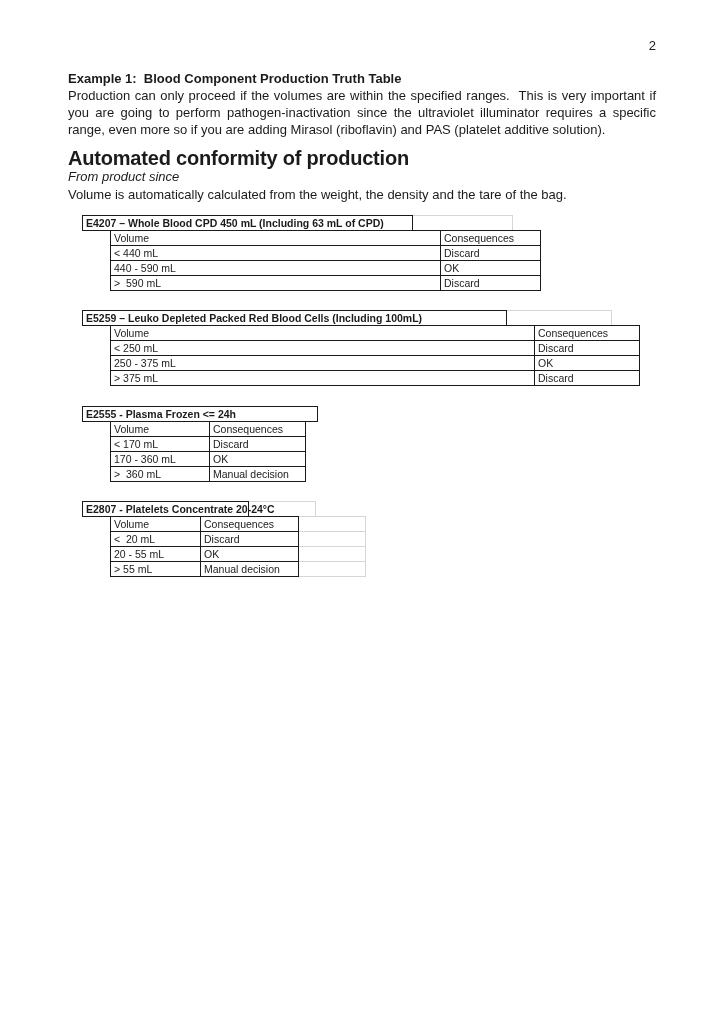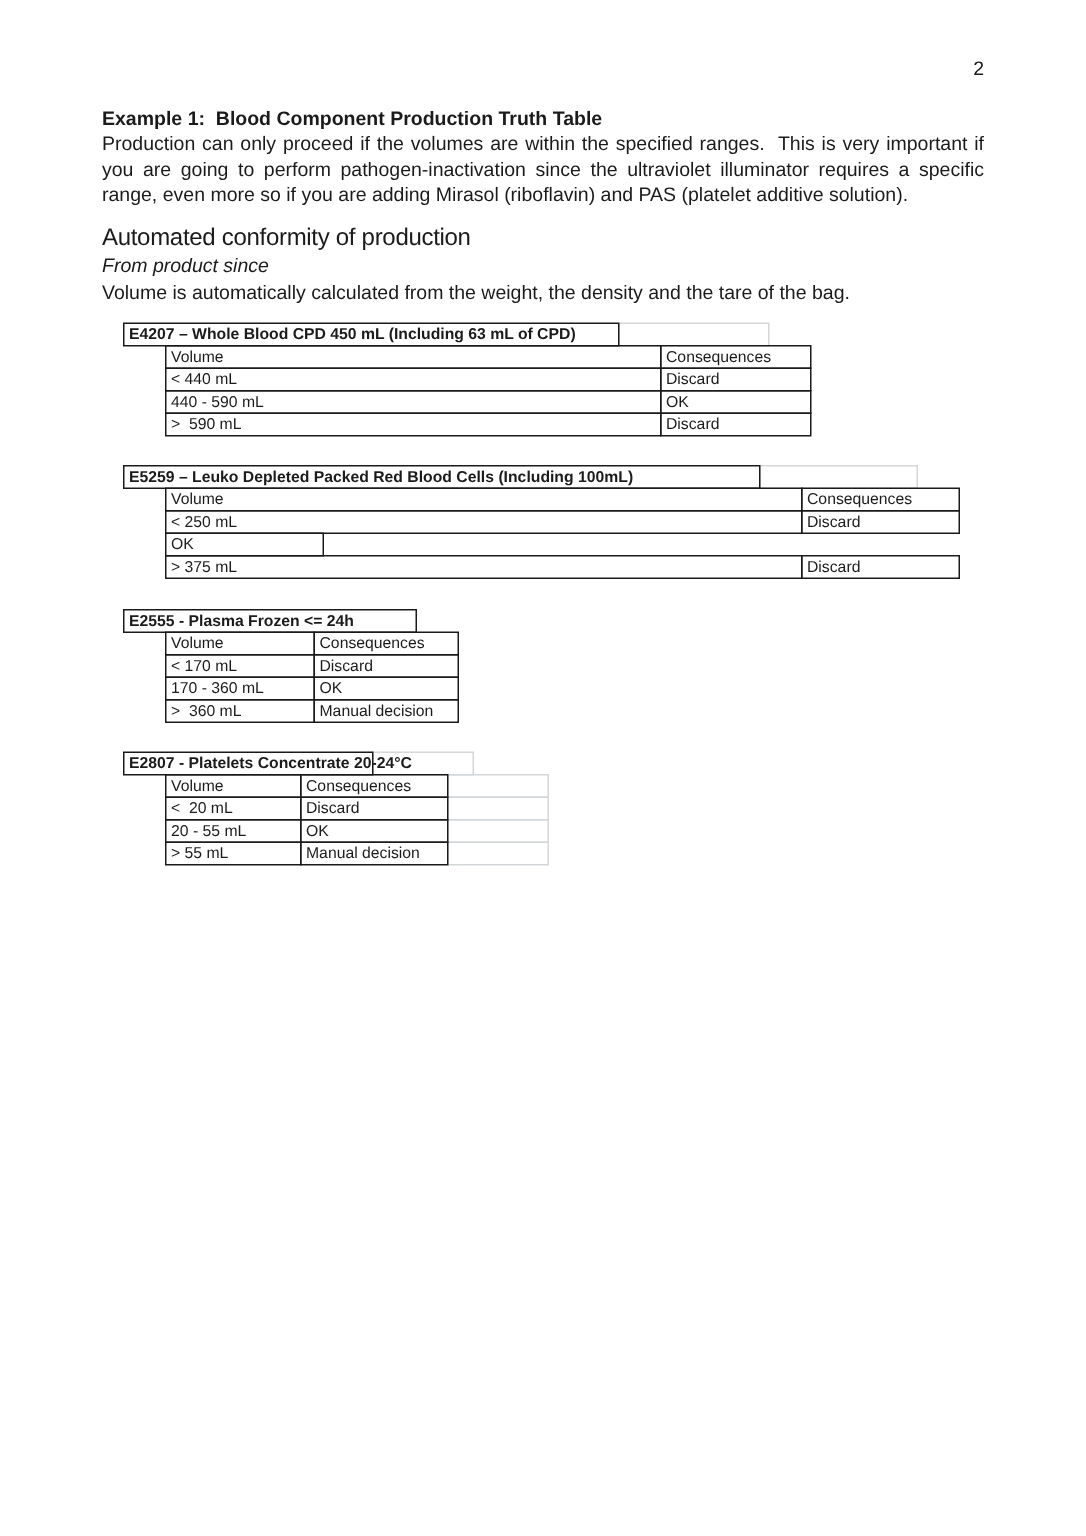--- a/index.html
+++ b/index.html
@@ -4,21 +4,21 @@
 <style>
   html,body{margin:0;padding:0;background:#ffffff;}
   .page{
     position:relative;width:724px;height:1024px;background:#ffffff;
     font-family:"Liberation Sans","DejaVu Sans",sans-serif;color:#1b1b1b;overflow:hidden;
   }
   .content{padding:0 68px;}
   .page-number{padding-top:37px;text-align:right;font-size:13px;line-height:17px;}
   .example-title{margin-top:16px;font-size:13px;line-height:17px;font-weight:bold;white-space:pre-wrap;}
   .example-body{margin:0;font-size:13px;line-height:17px;text-align:justify;white-space:pre-wrap;}
-  .section-heading{margin-top:11px;font-size:16px;line-height:19px;font-weight:normal;letter-spacing:-0.2px;}
+  .section-heading{margin-top:11px;font-size:20px;line-height:19px;font-weight:bold;letter-spacing:-0.2px;}
   .section-subheading{font-size:13px;line-height:17px;font-style:italic;}
   .section-intro{margin-top:1px;font-size:13px;line-height:17px;}
 
   .tables{margin-left:14px;}
   .truth-table{margin-top:19px;}
   .truth-table.t0{margin-top:12px;}
   .truth-table.t2{margin-top:20px;}
   .trow{display:flex;}
   .trow + .trow{margin-top:-1px;padding-left:28px;}
   .cell{
@@ -26,21 +26,21 @@
     display:flex;align-items:center;padding:0 3px;
     font-size:10.5px;line-height:13px;white-space:pre;
     position:relative;z-index:2;
   }
   .cell + .cell{margin-left:-1px;}
   .cell.gray{border-color:#d3d7da;z-index:1;}
   .title-cell{font-weight:bold;overflow:visible;}
 
   .t0 .c1{width:331px}.t0 .c2{width:101px}
   .t1 .c1{width:425px}.t1 .c2{width:106px}
-  .t2 .c1{width:100px}.t2 .c2{width:97px}.t2 .span2{width:196px}
+  .t2 .c1{width:100px}.t2 .c2{width:97px}.t2 .span2{width:236px}
   .t3 .c1{width:91px}.t3 .c2{width:99px}.t3 .c3{width:68px}.t3 .span2{width:167px}
 </style>
 </head>
 <body>
 
 <div class="page">
   <div class="content">
     <div class="page-number">2</div>
 
     <div class="example-title">Example 1:  Blood Component Production Truth Table</div>
@@ -82,20 +82,21 @@
         </div>
         <div class="trow">
           <div class="cell c1">Volume</div>
           <div class="cell c2">Consequences</div>
         </div>
         <div class="trow">
           <div class="cell c1">&lt; 250 mL</div>
           <div class="cell c2">Discard</div>
         </div>
         <div class="trow">
+          <div class="cell c1">250 - 375 mL</div>
           <div class="cell c2">OK</div>
         </div>
         <div class="trow">
           <div class="cell c1">&gt; 375 mL</div>
           <div class="cell c2">Discard</div>
         </div>
       </div>
 
       <div class="truth-table t2">
         <div class="trow">

